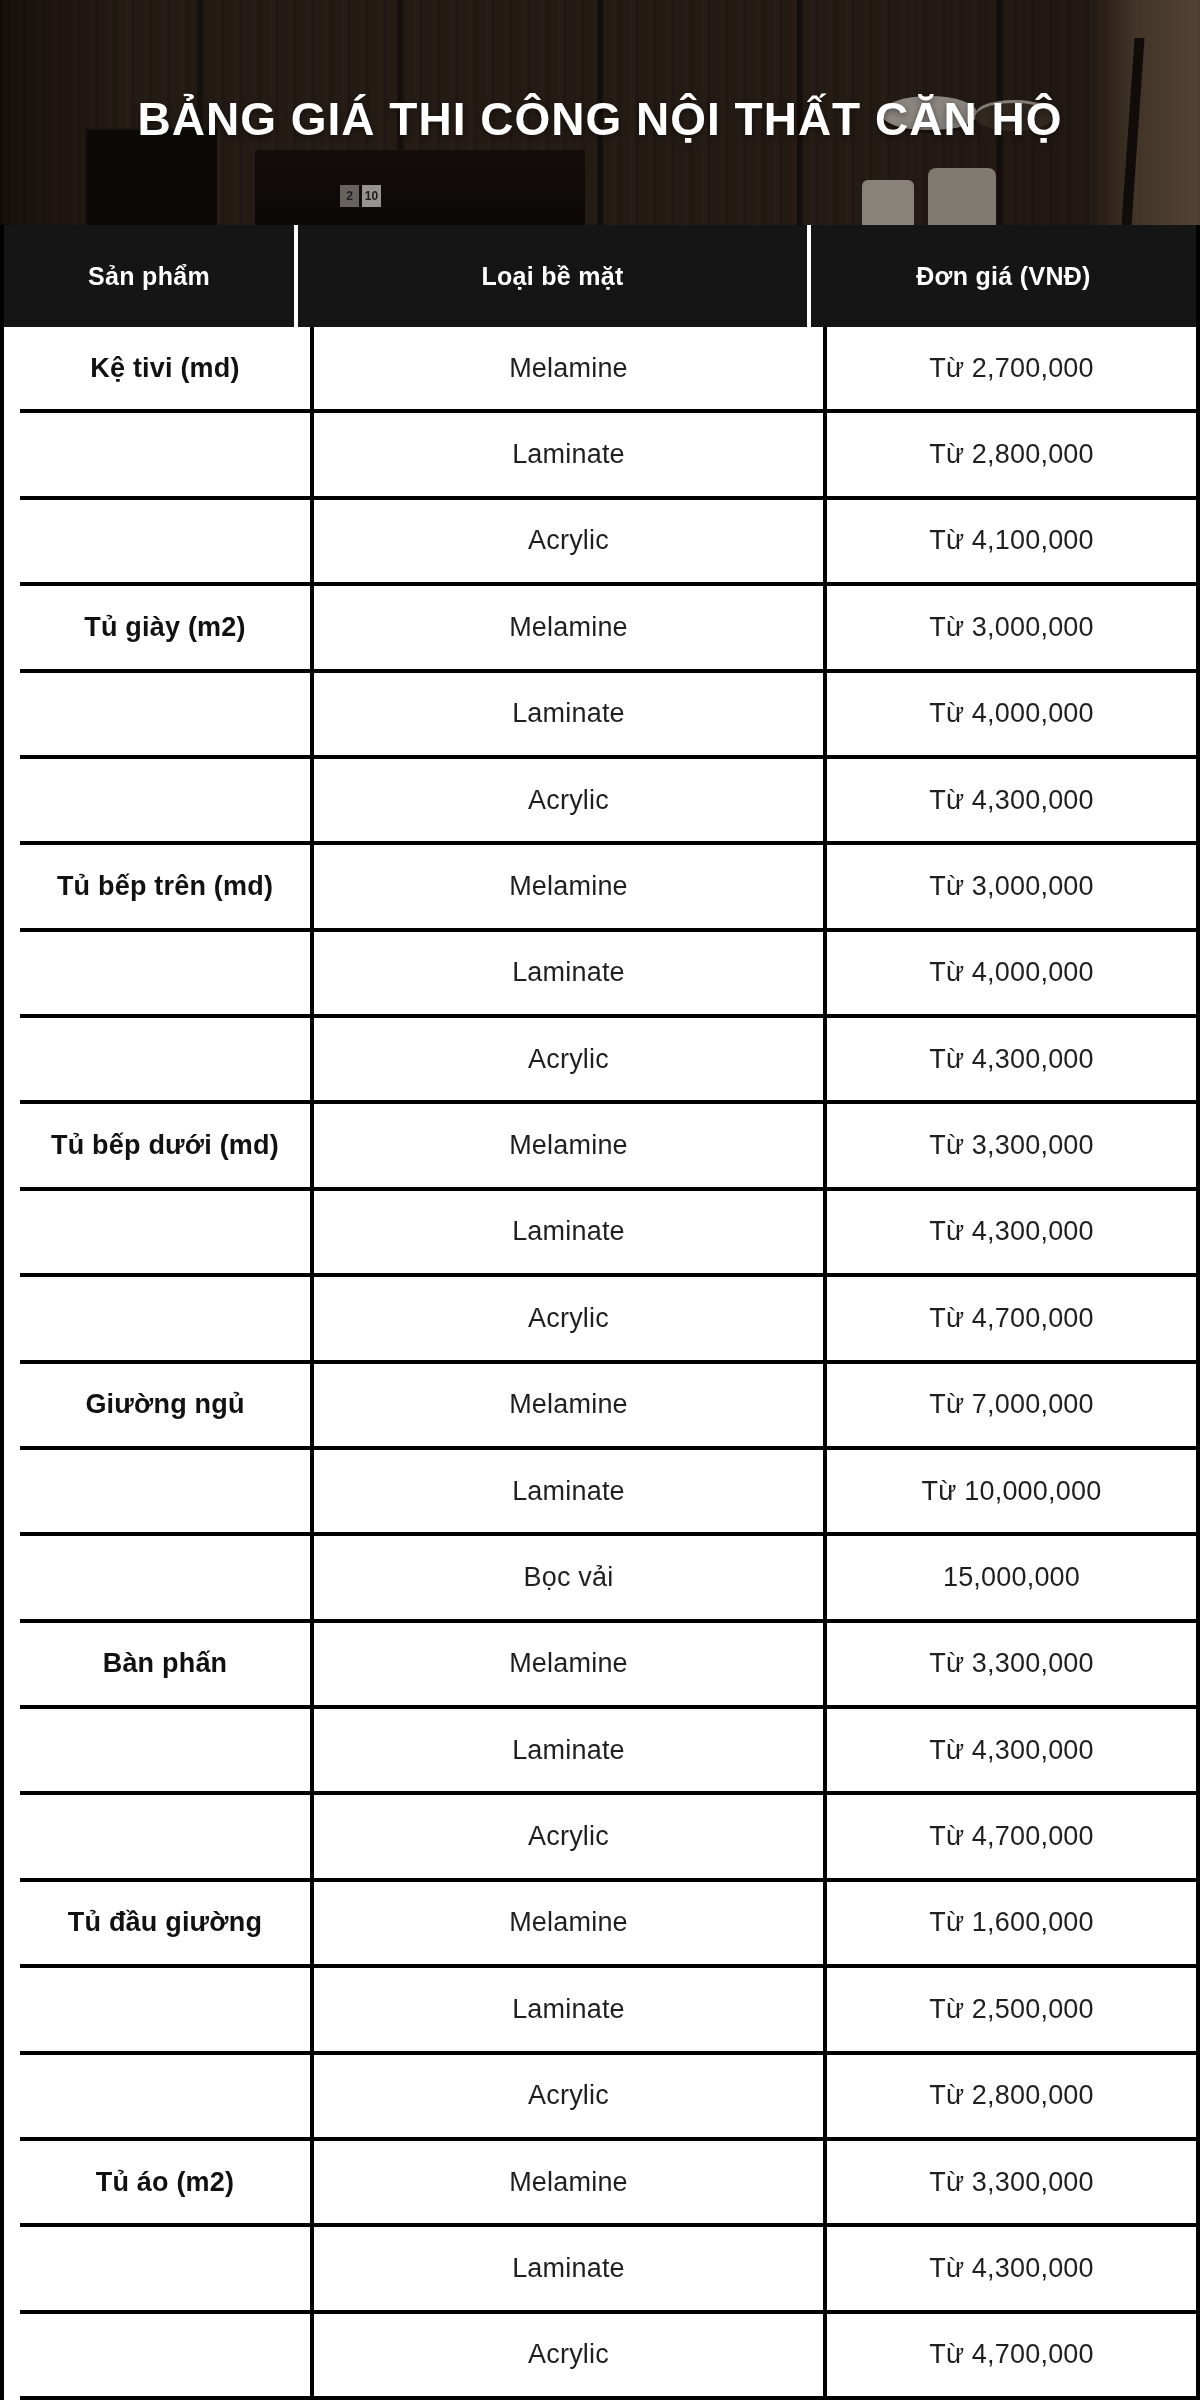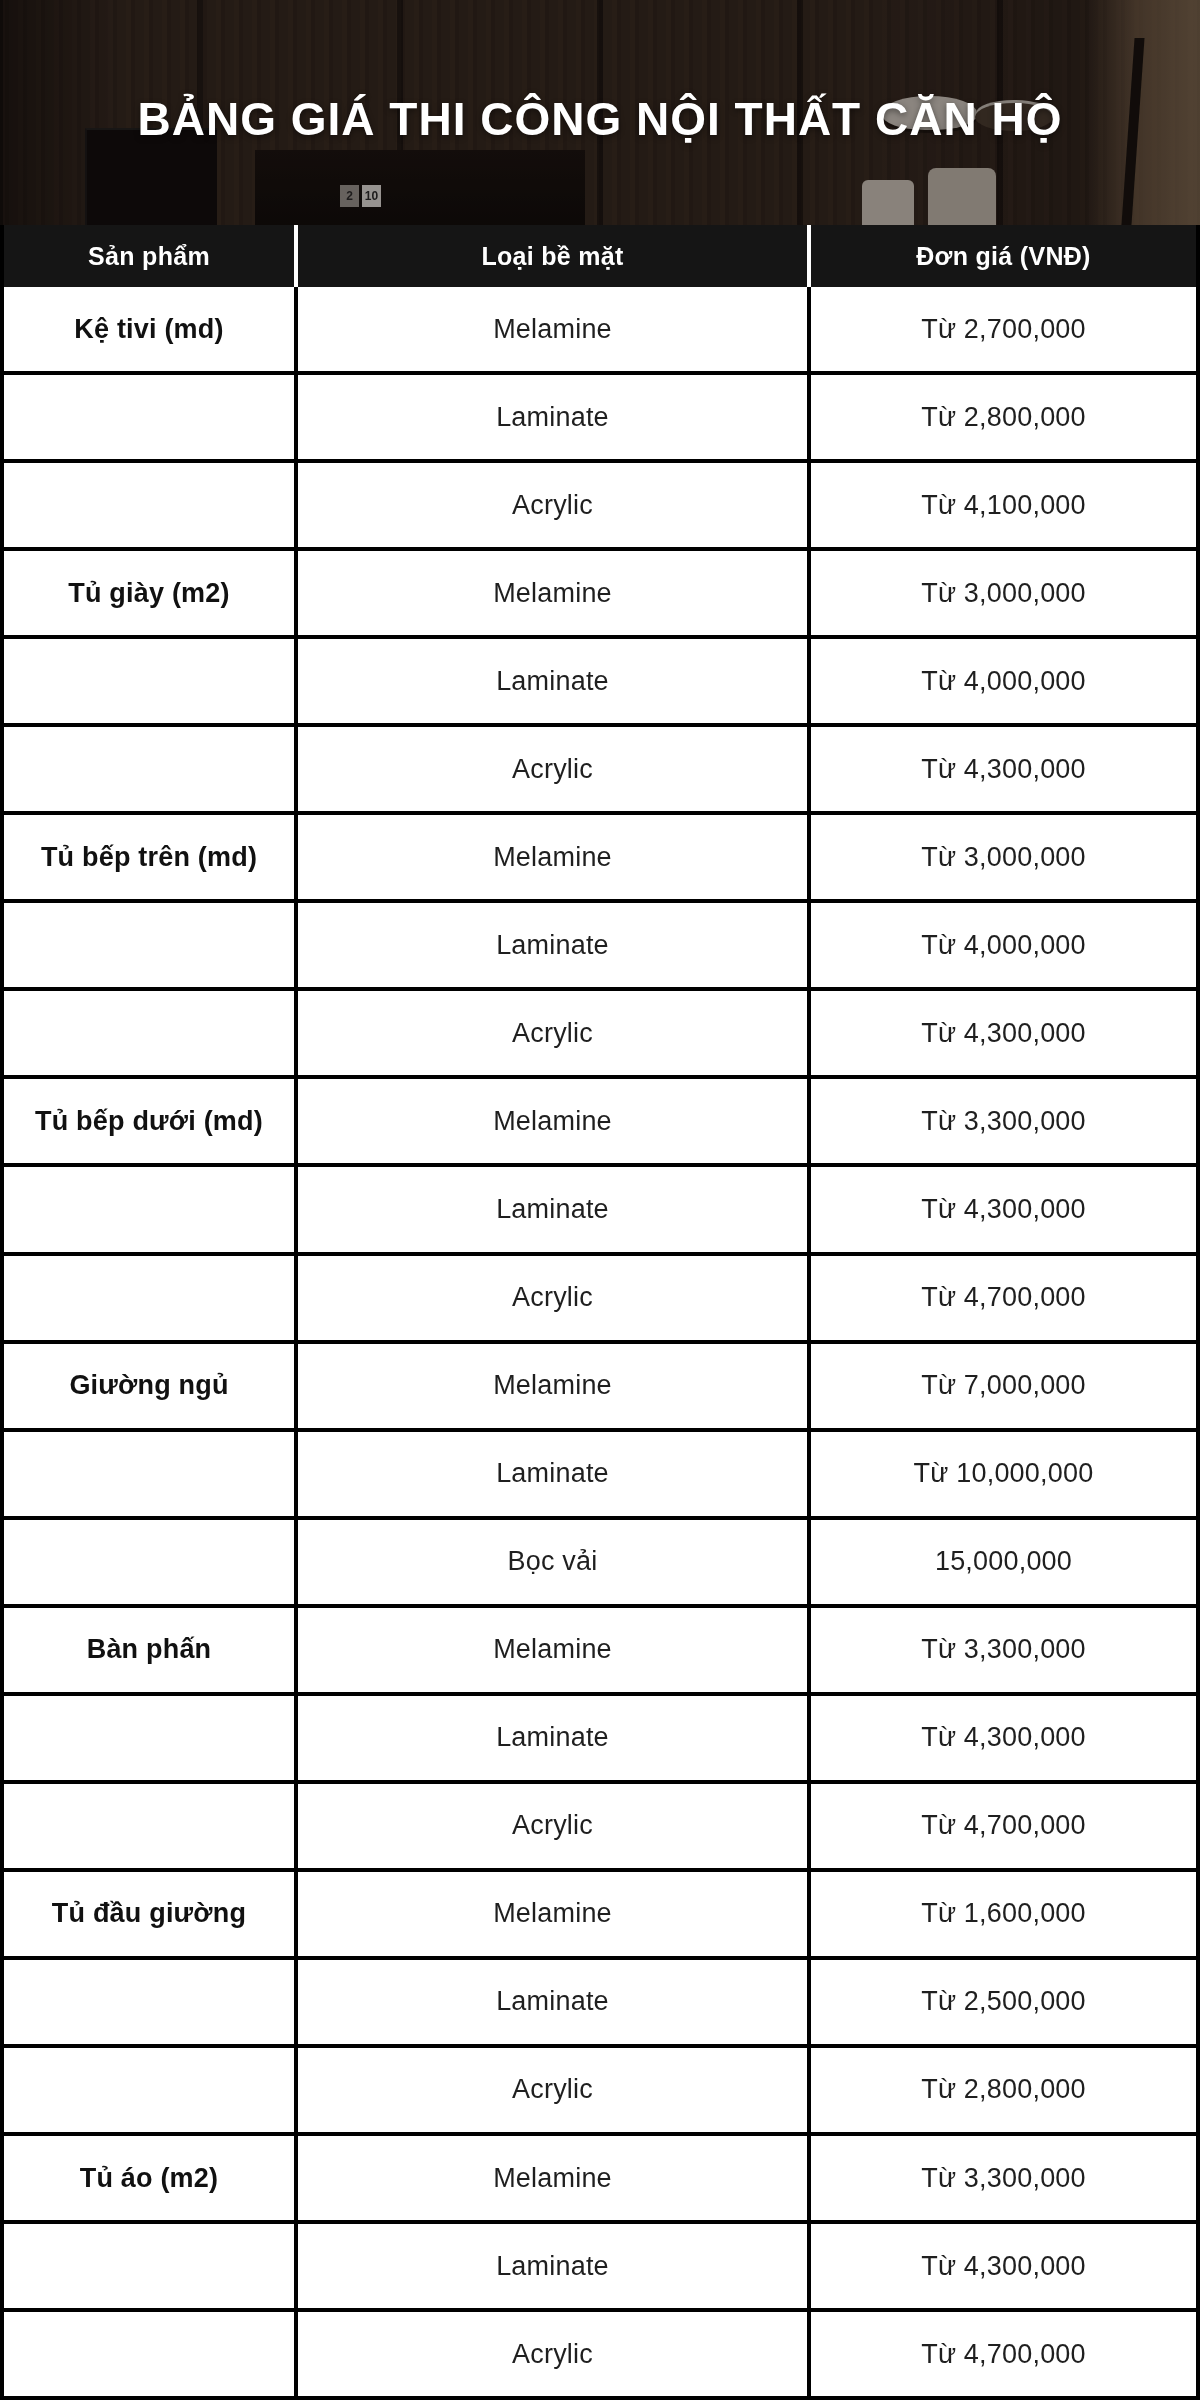--- a/index.html
+++ b/index.html
@@ -81,30 +81,30 @@
     text-align: center; text-shadow: 0 2px 6px rgba(0,0,0,.45);
     line-height: 1.2; white-space: nowrap;
   }
 
   
   .price-table {
     flex: 1; display: flex; flex-direction: column; background: #ffffff;
     border-left: 4px solid #000; border-right: 4px solid #000;
   }
   .thead {
-    flex: none; height: 62px;
+    flex: none; height: 102px;
     display: grid; grid-template-columns: 290px 513px 1fr;
     background: #151515;
   }
   .th {
     display: flex; align-items: center; justify-content: center;
     color: #ffffff; font-size: 25px; font-weight: 600; letter-spacing: .3px;
   }
   .th + .th { border-left: 4px solid #ffffff; }
-  .tbody { flex: 1; display: flex; flex-direction: column; }
+  .tbody { flex: 1; display: flex; flex-direction: column; padding-left: 16px; }
   .trow {
     flex: 1; display: grid; grid-template-columns: 290px 513px 1fr;
     background: #ffffff; border-bottom: 4px solid #000;
   }
   .cell {
     display: flex; align-items: center; justify-content: center;
     font-size: 27px; color: #1f1f1f; letter-spacing: .2px;
   }
   .cell + .cell { border-left: 4px solid #000; }
   .cell.product { font-weight: 700; color: #111111; }

